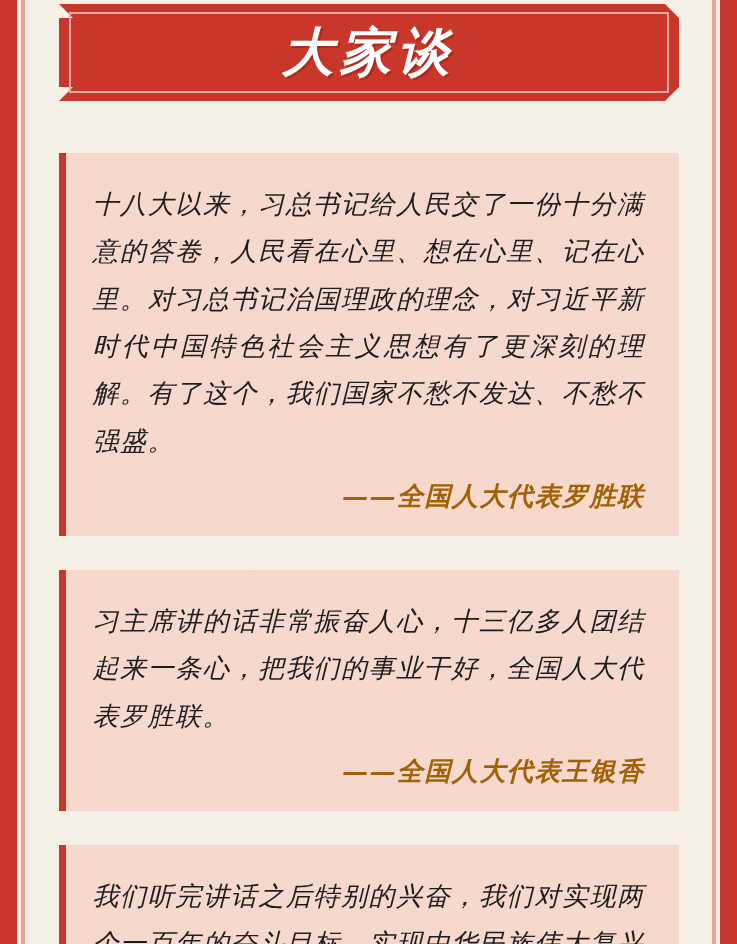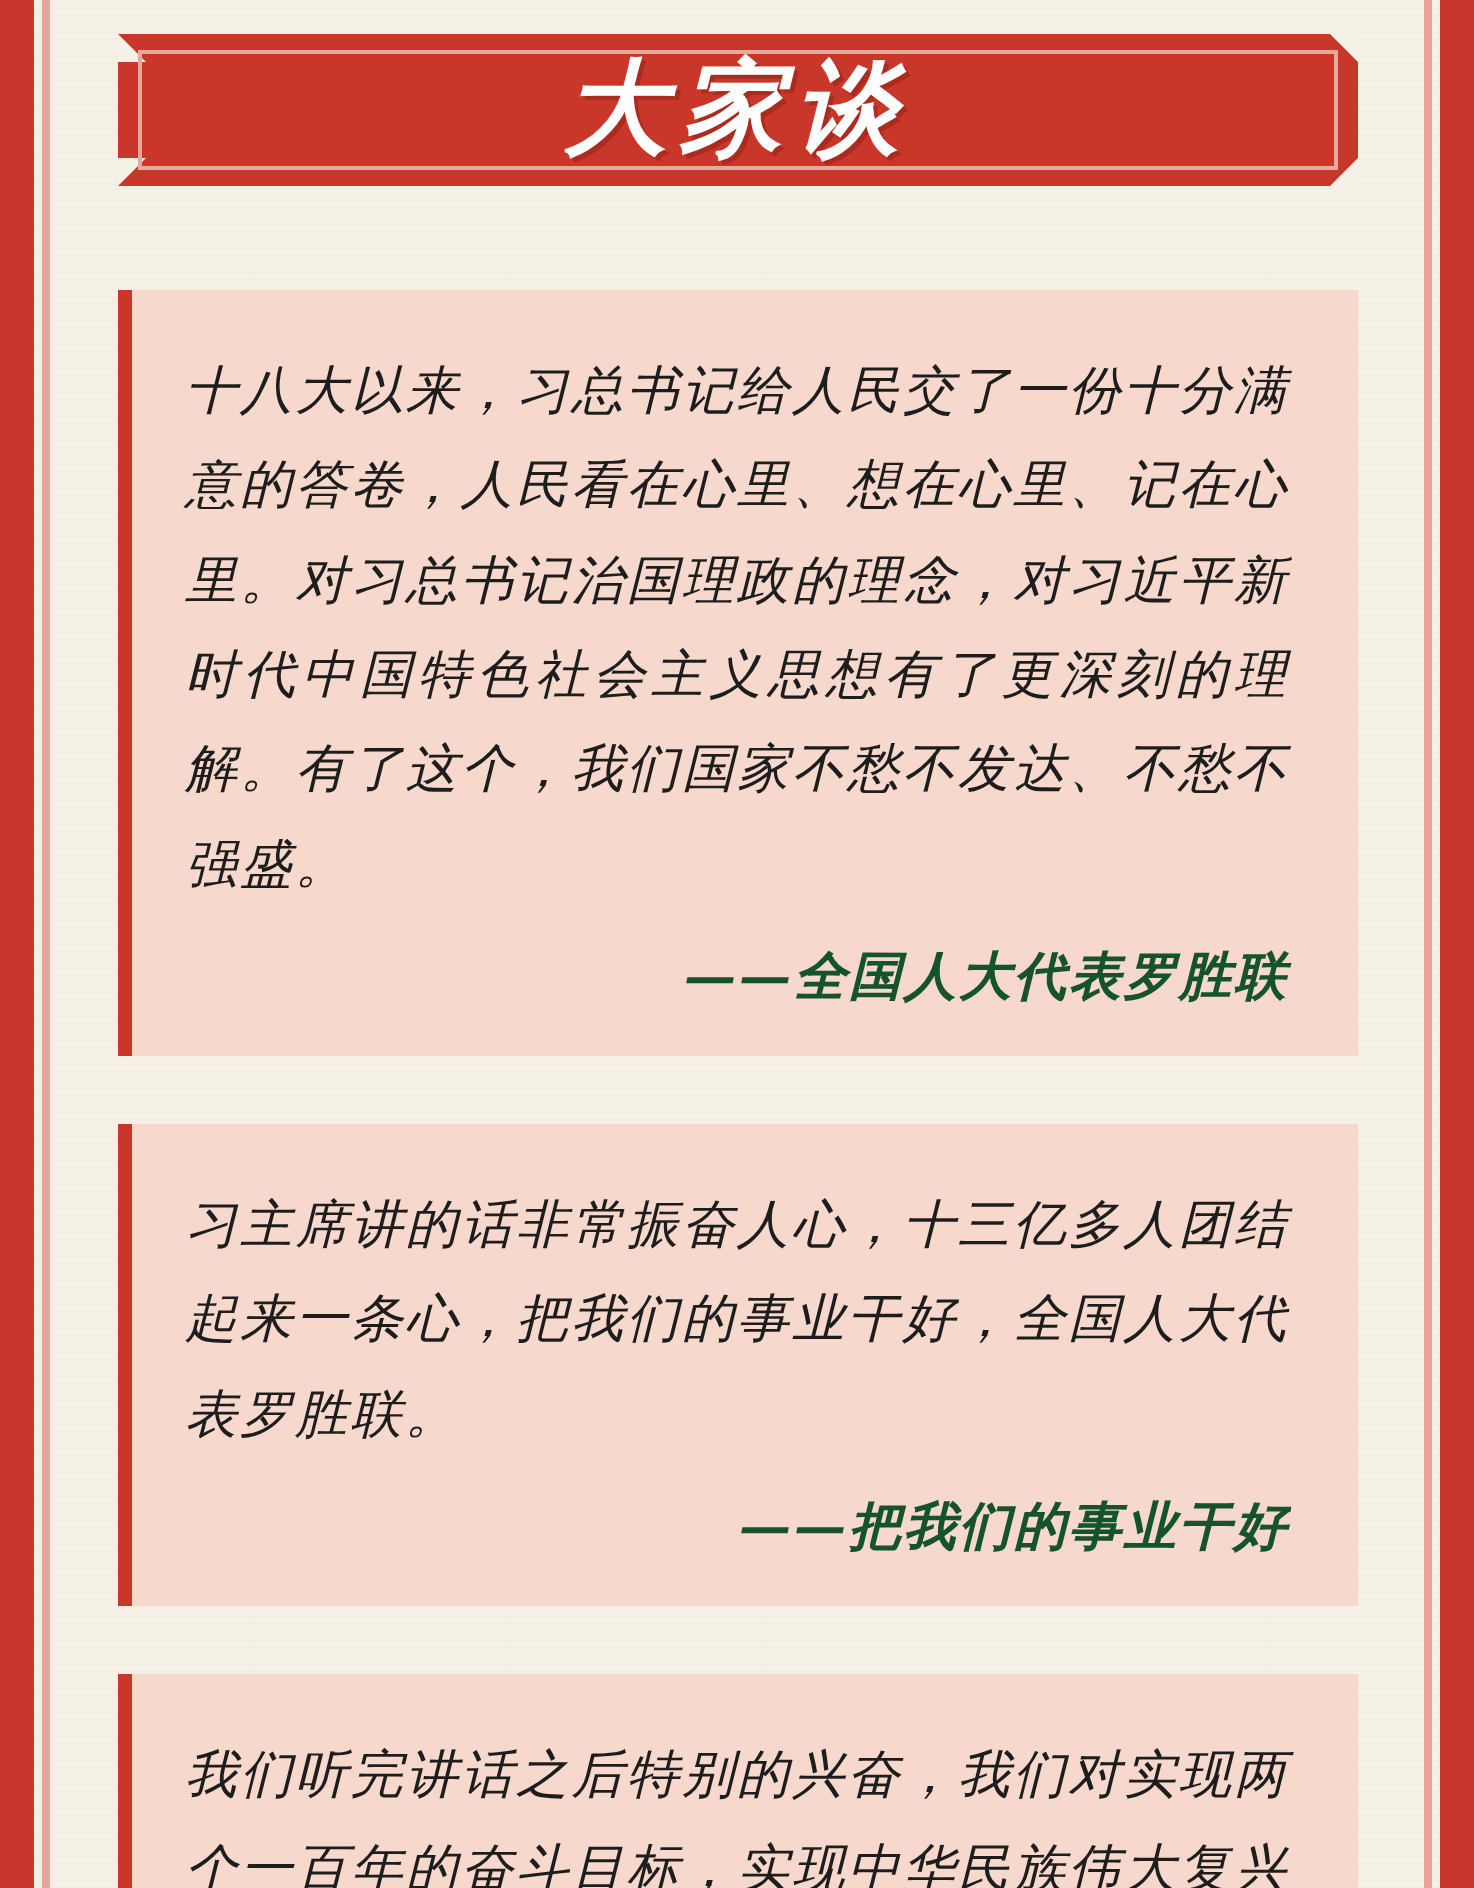--- a/index.html
+++ b/index.html
@@ -56,23 +56,23 @@
     position: absolute;
     left: 28px;
     right: 28px;
     top: 0;
     bottom: 0;
   }
 
   
   .banner {
     position: relative;
-    margin: 17px auto;
+    margin: 4px auto;
     width: 620px;
-    height: 76px;
+    height: 97px;
     background: #c9372a;
     box-sizing: border-box;
   }
   .banner::after {
     content: "";
     position: absolute;
     left: 10px;
     right: 10px;
     top: 8px;
     bottom: 8px;
@@ -129,21 +129,21 @@
     color: #1d1d1d;
     font-family: "DejaVu Serif", serif;
     font-size: 26px;
     line-height: 1.82;
     letter-spacing: 1.5px;
     text-align: justify;
     text-justify: inter-character;
     margin: 0;
   }
   .attribution {
-    color: #14532d;
+    color: #a16207;
     font-family: "DejaVu Serif", serif;
     font-size: 26px;
     font-weight: bold;
     letter-spacing: 1.5px;
     text-align: right;
     margin: 14px 0 0 0;
   }
   .card.no-attr { padding-bottom: 26px; }
 </style>
 </head>
@@ -170,21 +170,21 @@
 
       <div class="card">
         <span class="card-bar"></span>
         <p class="quote-text">十八大以来，习总书记给人民交了一份十分满意的答卷，人民看在心里、想在心里、记在心里。对习总书记治国理政的理念，对习近平新时代中国特色社会主义思想有了更深刻的理解。有了这个，我们国家不愁不发达、不愁不强盛。</p>
         <p class="attribution">——全国人大代表罗胜联</p>
       </div>
 
       <div class="card">
         <span class="card-bar"></span>
         <p class="quote-text">习主席讲的话非常振奋人心，十三亿多人团结起来一条心，把我们的事业干好，全国人大代表罗胜联。</p>
-        <p class="attribution">——把我们的事业干好</p>
+        <p class="attribution">——全国人大代表王银香</p>
       </div>
 
       <div class="card no-attr">
         <span class="card-bar"></span>
         <p class="quote-text">我们听完讲话之后特别的兴奋，我们对实现两个一百年的奋斗目标，实现中华民族伟大复兴的中国梦充满信心。</p>
       </div>
 
     </div>
   </div>
 </div>

